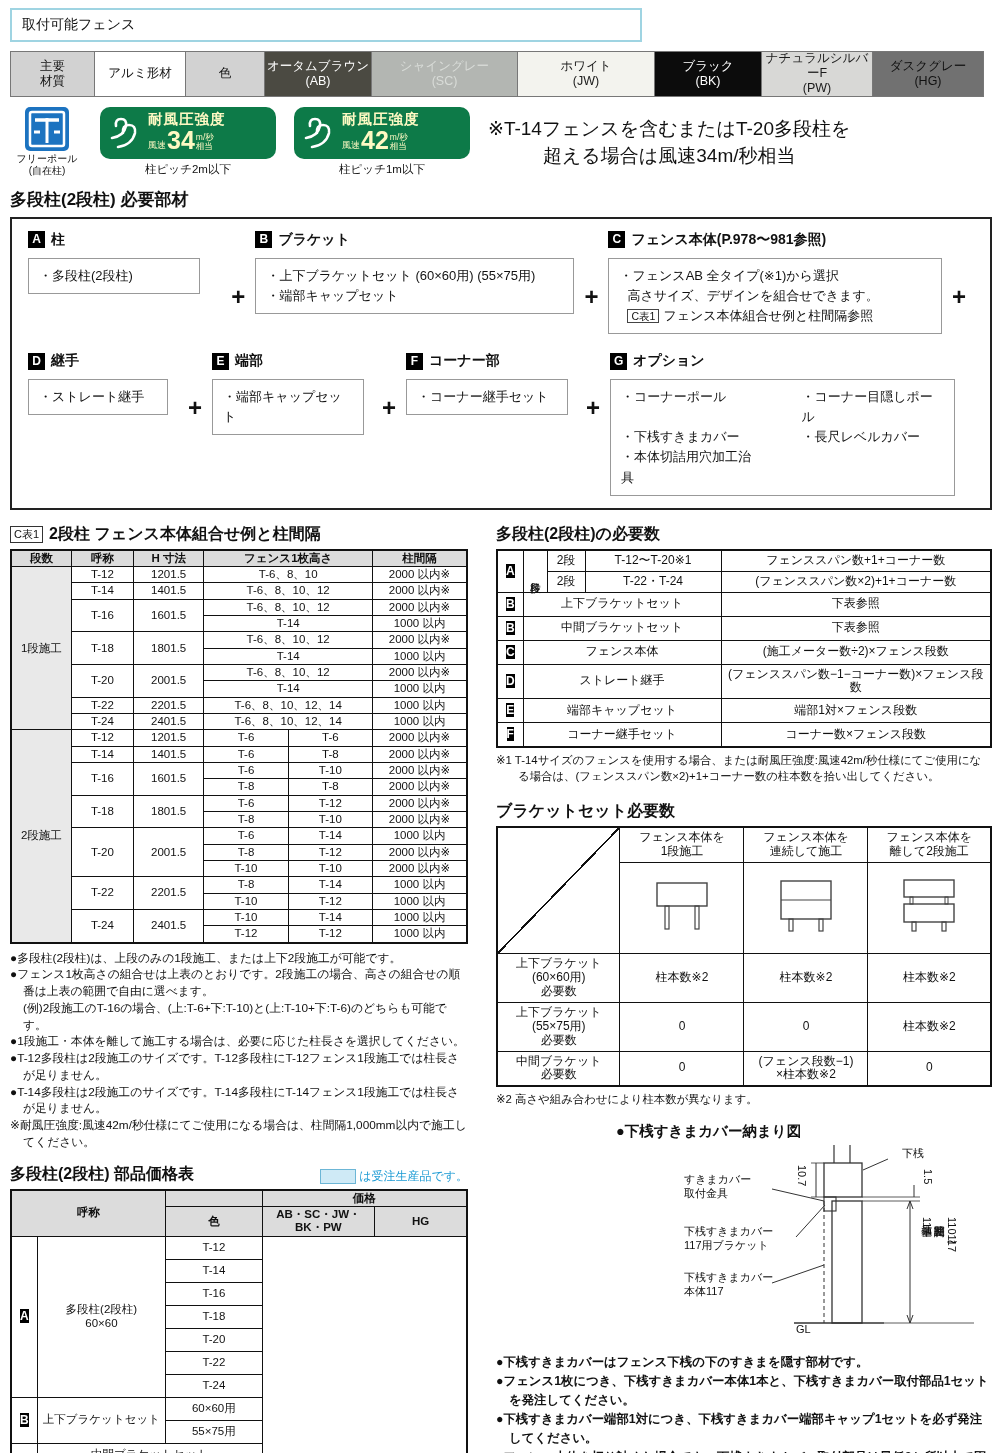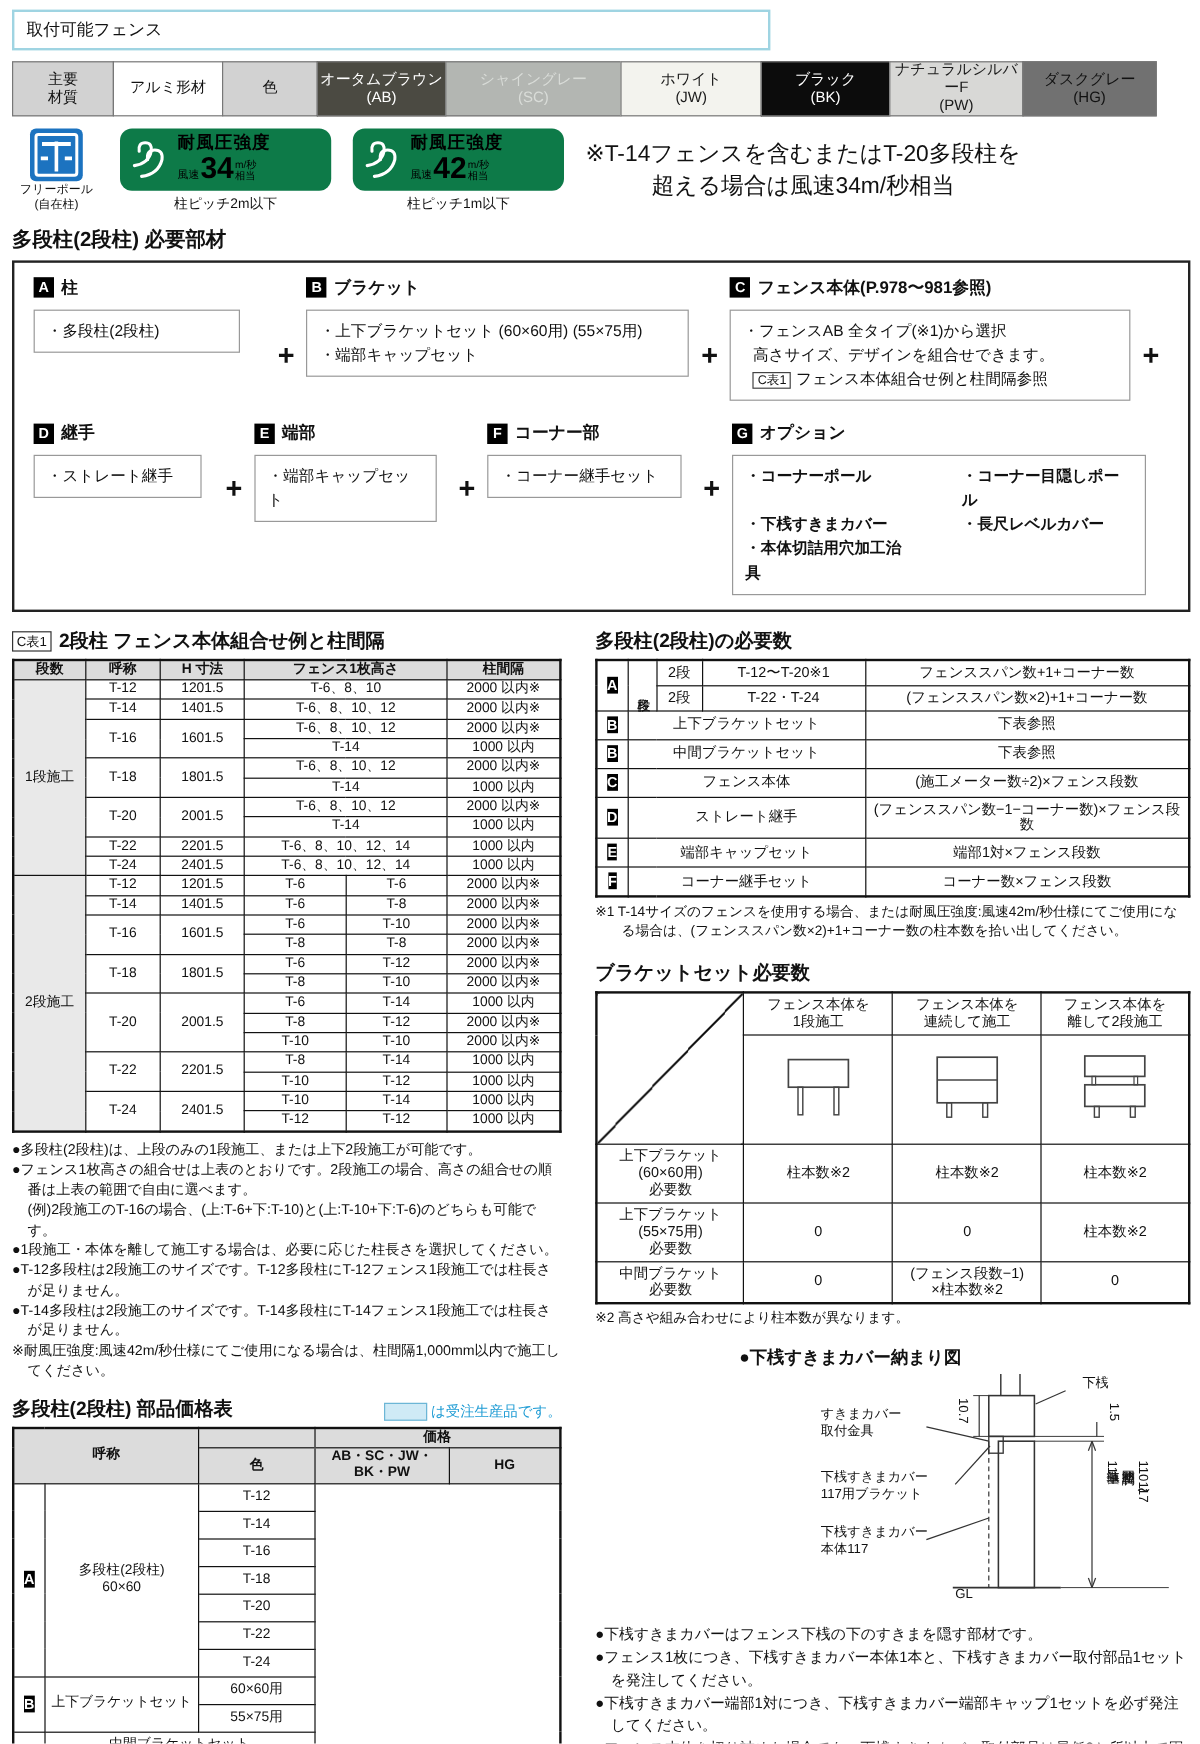--- a/index.html
+++ b/index.html
@@ -15,41 +15,41 @@
   .cbar-cell{border:1px solid #777;margin-left:-1px;display:flex;flex-direction:column;align-items:center;justify-content:center;font-size:12.5px;line-height:1.2;box-sizing:border-box;text-align:center;}
   .cbar-cell:first-child{margin-left:0;}
   .gray{background:#d2d2d2;}
 
   
   .badges{display:flex;align-items:flex-start;margin:2px 0 10px;}
   .freepole{width:74px;text-align:center;margin-right:16px;}
   .fp-icon{width:44px;height:44px;border-radius:5px;margin:0 auto;display:block;}
   .fp-label{font-size:10px;line-height:1.25;margin-top:2px;}
   .windwrap{text-align:center;margin-right:18px;}
-  .wind{width:176px;height:52px;border-radius:10px;color:#000000;display:flex;align-items:center;box-sizing:border-box;padding:0 8px;text-align:left;}
+  .wind{width:176px;height:52px;border-radius:10px;color:#fef9c3;display:flex;align-items:center;box-sizing:border-box;padding:0 8px;text-align:left;}
   .wind-txt{margin-left:6px;}
   .wt-title{font-size:14.5px;font-weight:bold;line-height:1.05;letter-spacing:1px;}
   .wt-row{display:flex;align-items:flex-end;line-height:1;}
   .wt-prefix{font-size:9px;margin-bottom:3px;}
   .wt-value{font-size:25px;font-weight:bold;margin:0 1px;}
   .wt-stack{display:flex;flex-direction:column;font-size:8.5px;line-height:1.1;margin-bottom:1px;}
   .wind-pitch{font-size:11.5px;margin-top:3px;}
   .wind-note{font-size:19px;line-height:1.45;margin-top:8px;text-align:center;}
 
   
   .sec-title{font-size:17px;font-weight:bold;margin:8px 0 6px;}
   .partsbox{border:2px solid #222;padding:12px 14px 12px 16px;margin-bottom:14px;}
   .prow{display:flex;align-items:flex-start;}
   .prow1{margin-bottom:18px;}
   .part-head{display:flex;align-items:center;font-size:14px;font-weight:bold;}
   .blk{background:#000;color:#fff;width:17px;height:17px;line-height:17px;text-align:center;font-size:12px;font-weight:bold;margin-right:6px;flex:none;}
   .pbox{border:1px solid #999;margin-top:9px;padding:7px 10px;font-size:13px;line-height:1.55;}
   .plus{font-size:24px;font-weight:bold;margin:52px 10px 0;flex:none;}
   .ctag{border:1px solid #444;font-size:10.5px;padding:0 3px;margin-right:4px;}
-  .g-grid{display:grid;grid-template-columns:auto auto;column-gap:38px;font-weight:bold;}
+  .g-grid{display:grid;grid-template-columns:auto auto;column-gap:38px;}
 
   
   .cols{display:flex;}
   .leftcol{width:458px;flex:none;margin-right:28px;}
   .rightcol{flex:1;}
 
   .tbl-title{display:flex;align-items:center;margin-bottom:4px;}
   .tag{border:1px solid #333;font-size:11px;padding:0 3px;margin-right:6px;}
   .t-title{font-size:16px;font-weight:bold;}
 
@@ -77,21 +77,21 @@
   .diagcell{height:84px;vertical-align:middle;}
 
   
   .diag-title{font-size:14.5px;font-weight:bold;margin:14px 0 2px 120px;}
   .diag-wrap{position:relative;width:312px;height:204px;margin-left:auto;margin-right:6px;font-size:11px;}
   .dlabel{position:absolute;line-height:1.25;}
   .vrl{writing-mode:vertical-rl;}
   .vlr{writing-mode:vertical-lr;line-height:1.15;}
 
   .bnotes{font-size:12.4px;line-height:1.52;margin-top:6px;}
-  .bnotes p{margin:0;padding-left:13px;text-indent:-13px;}
+  .bnotes p{margin:0;padding-left:13px;text-indent:-13px;font-weight:bold;}
 </style>
 </head>
 <body>
 
 <div class="page">
 
   <div class="topbox">
     <div>取付可能フェンス</div>
   </div>
 
@@ -101,21 +101,21 @@
     <div class="cbar-cell" style="width:92px">アルミ形材</div>
     <div class="cbar-cell gray" style="width:80px">色</div>
     <div class="cbar-cell" style="width: 108px; background-color: rgb(75, 74, 66); color: rgb(255, 255, 255);">
       <span>オータムブラウン</span>
         <span>(AB)</span>
     </div>
     <div class="cbar-cell" style="width: 147px; background-color: rgb(179, 182, 178); color: rgb(217, 220, 216);">
       <span>シャイングレー</span>
         <span>(SC)</span>
     </div>
-    <div class="cbar-cell" style="width: 118px; background-color: rgb(243, 243, 238); color: rgb(26, 26, 26);">
+    <div class="cbar-cell" style="width: 138px; background-color: rgb(243, 243, 238); color: rgb(26, 26, 26);">
       <span>ホワイト</span>
         <span>(JW)</span>
     </div>
     <div class="cbar-cell" style="width: 108px; background-color: rgb(12, 12, 12); color: rgb(255, 255, 255);">
       <span>ブラック</span>
         <span>(BK)</span>
     </div>
     <div class="cbar-cell" style="width: 112px; background-color: rgb(216, 216, 214); color: rgb(26, 26, 26);">
       <span>ナチュラルシルバーF</span>
         <span>(PW)</span>

